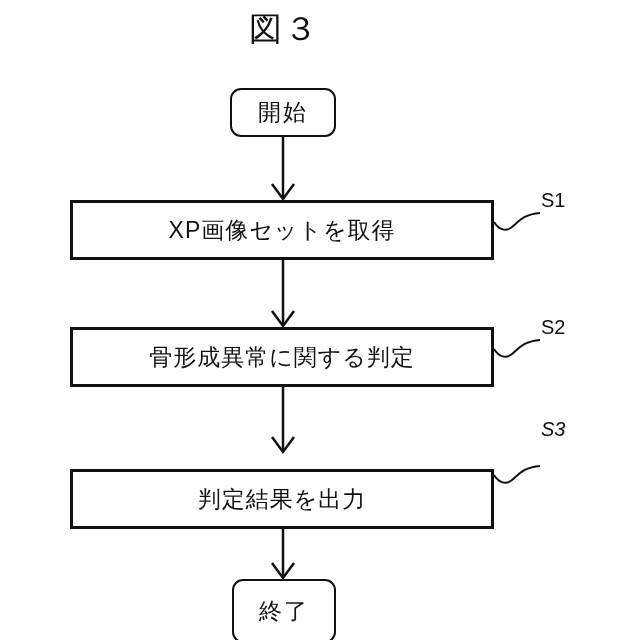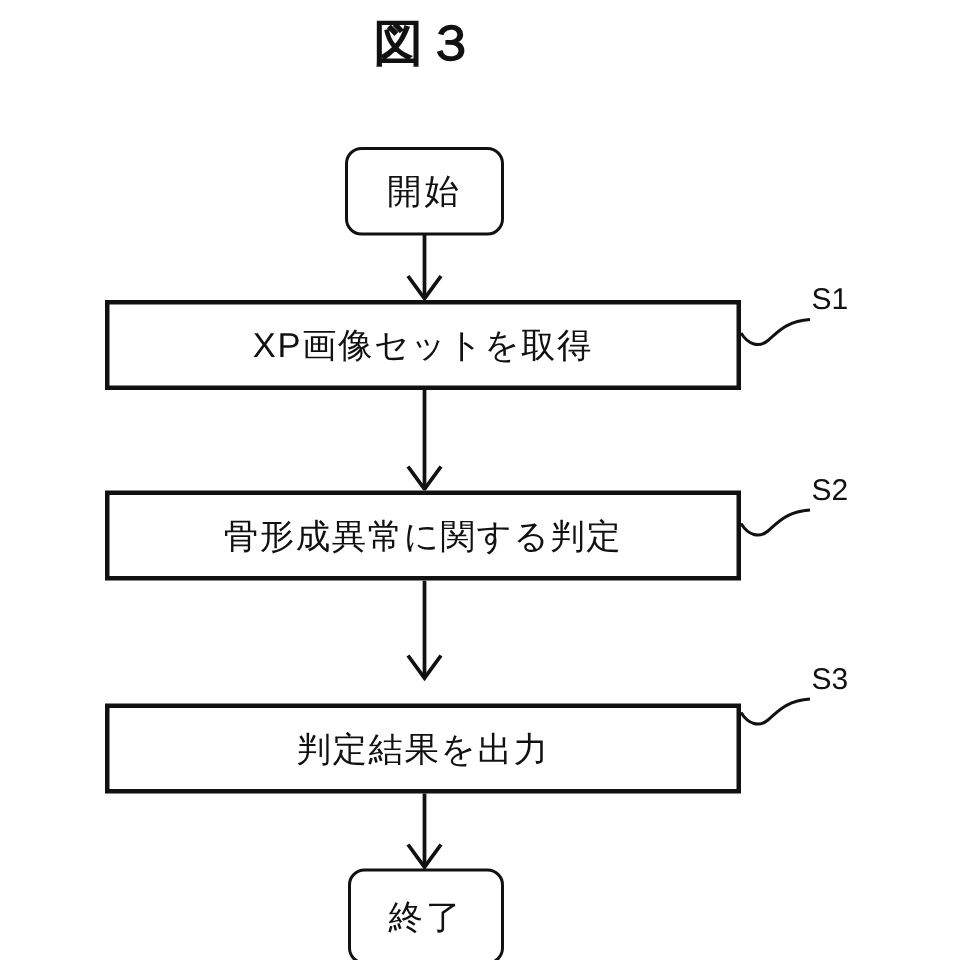--- a/index.html
+++ b/index.html
@@ -15,38 +15,38 @@
     font-family: "Liberation Sans", "DejaVu Sans", sans-serif;
     color: #111111;
     overflow: hidden;
   }
   .fig-title {
     position: absolute;
     top: 7px;
     left: 284px;
     transform: translateX(-50%);
     font-size: 33px;
-    font-weight: 700;
+    font-weight: 400;
     letter-spacing: 2px;
     white-space: nowrap;
   }
   .terminal {
     position: absolute;
     box-sizing: border-box;
     border: 2.5px solid #111111;
     border-radius: 11px;
     background: #ffffff;
     display: flex;
     align-items: center;
     justify-content: center;
     font-size: 23px;
     letter-spacing: 2px;
     z-index: 2;
   }
-  .terminal.start { left: 230px; top: 98px;  width: 106px; height: 59px; }
+  .terminal.start { left: 230px; top: 88px;  width: 106px; height: 49px; }
   .terminal.end   { left: 232px; top: 579px; width: 104px; height: 64px; }
   .process-box {
     position: absolute;
     left: 70px;
     width: 424px;
     height: 60px;
     box-sizing: border-box;
     border: 3px solid #111111;
     background: #ffffff;
     display: flex;
@@ -62,21 +62,21 @@
   .step-label {
     position: absolute;
     left: 541px;
     font-size: 20px;
     line-height: 1;
     z-index: 2;
     white-space: nowrap;
   }
   .step-label.step-0 { top: 190px; }
   .step-label.step-1 { top: 317px; }
-  .step-label.step-2 { top: 443px; }
+  .step-label.step-2 { top: 419px; font-style: italic; }
   .connector-layer {
     position: absolute;
     left: 0;
     top: 0;
     width: 640px;
     height: 640px;
     z-index: 1;
   }
 </style>
 </head>

